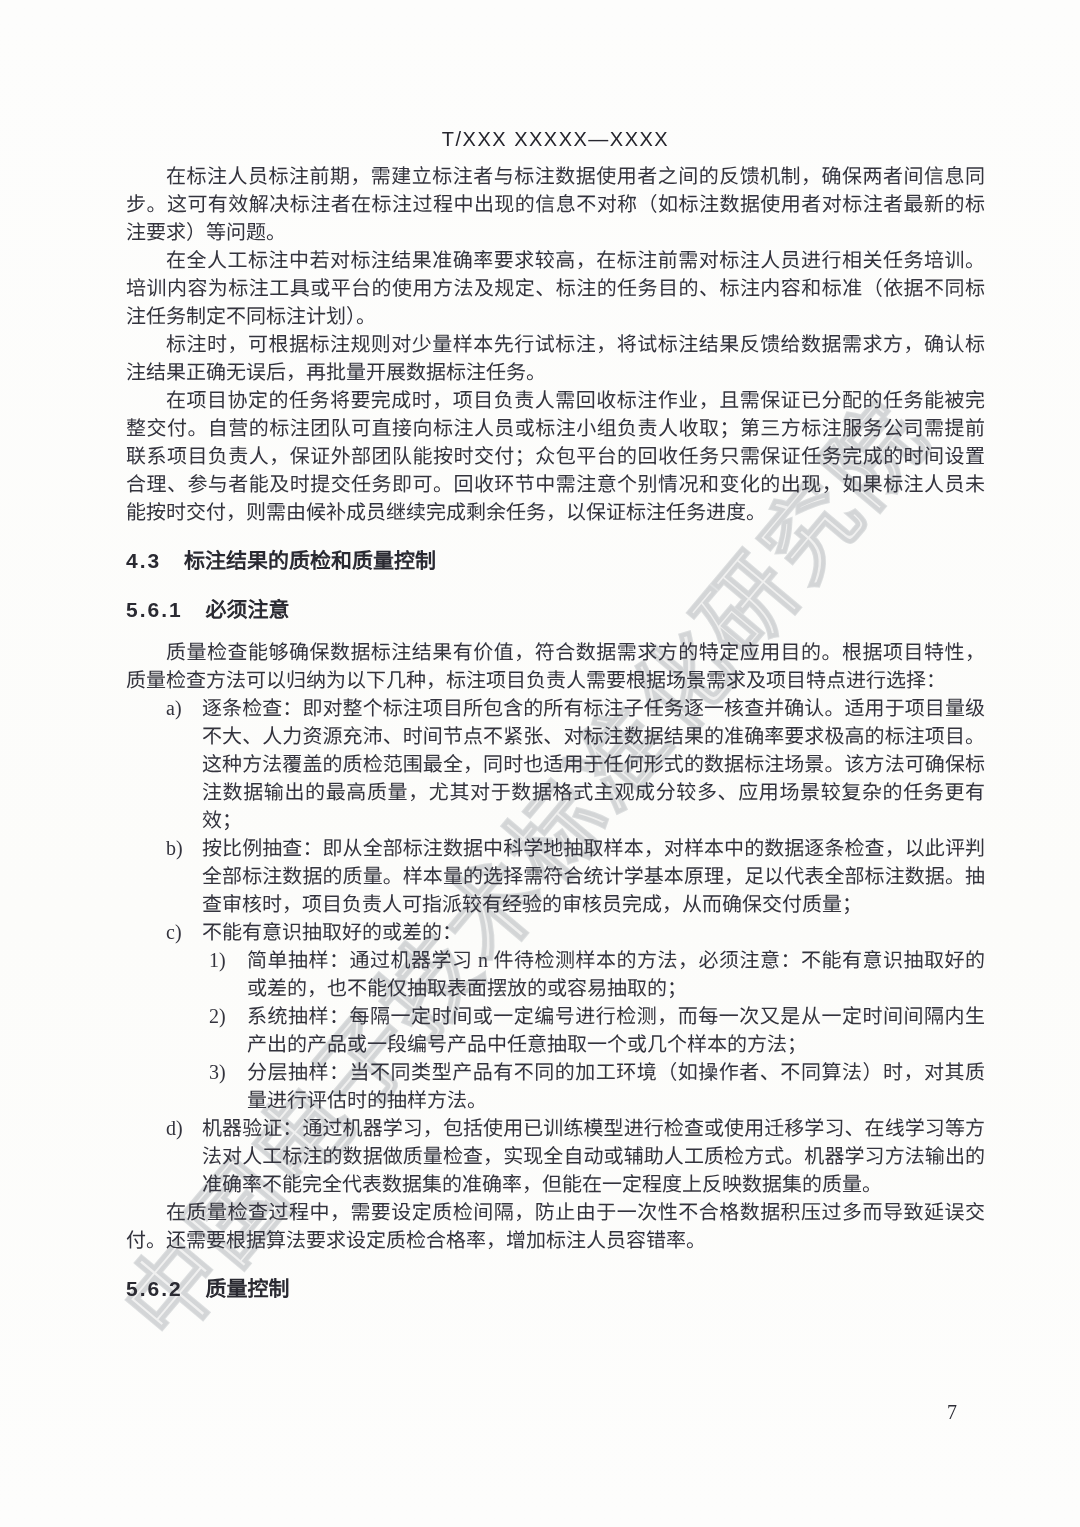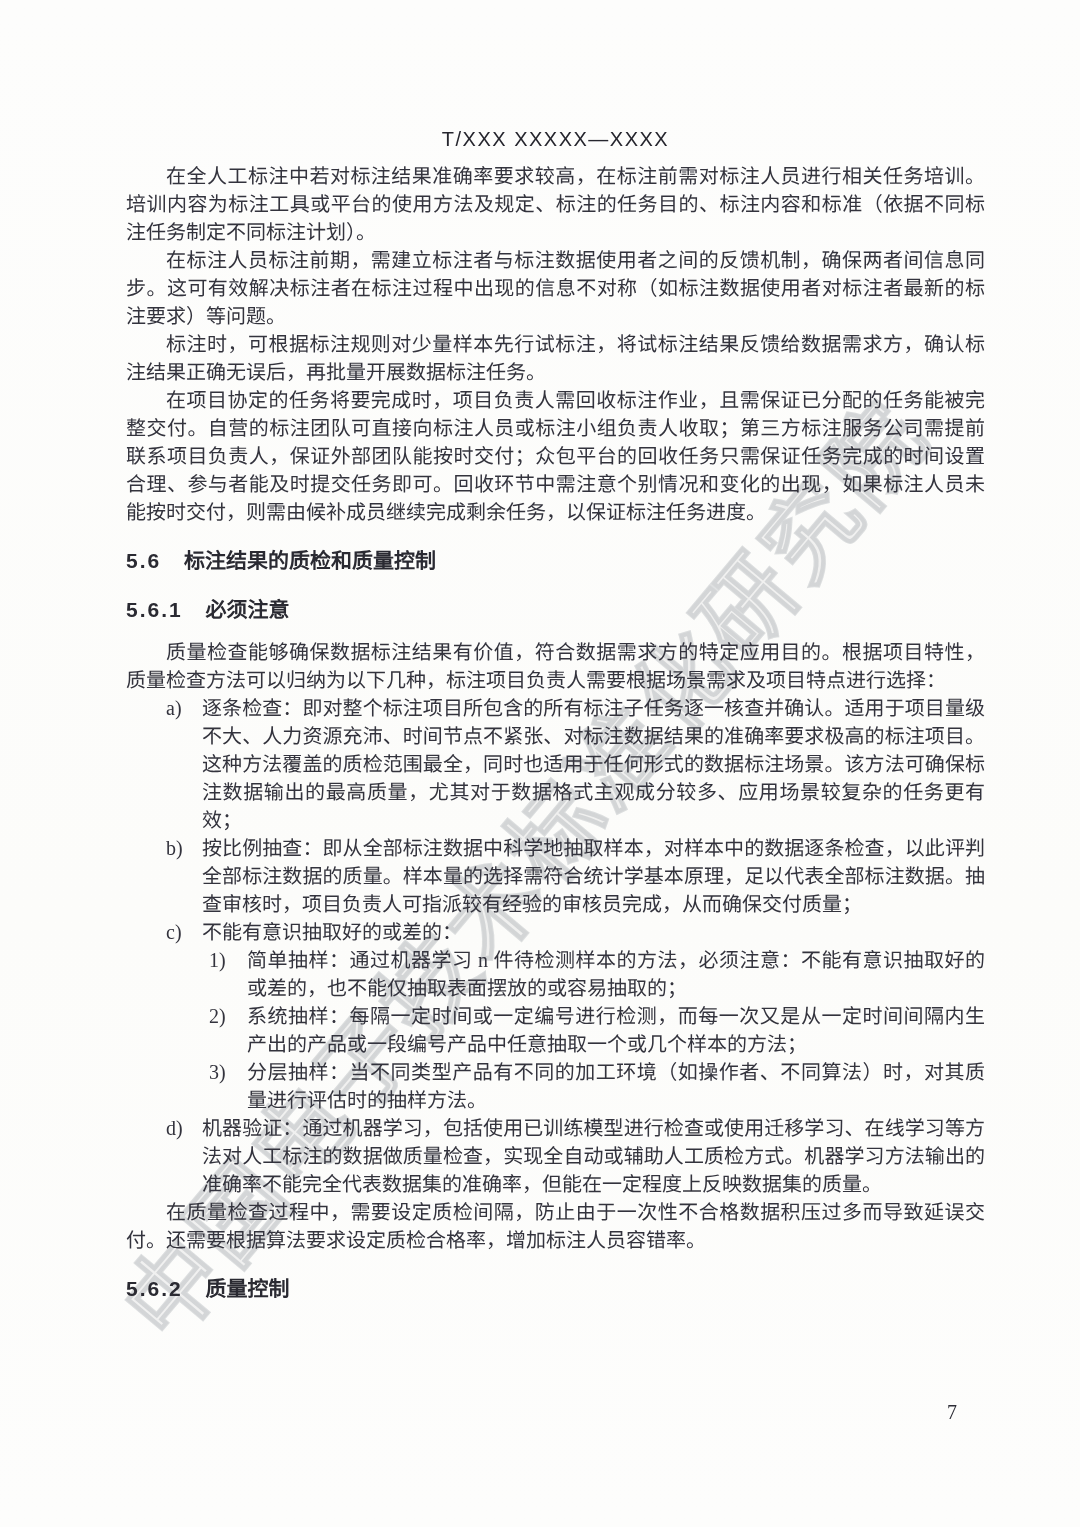--- a/index.html
+++ b/index.html
@@ -88,28 +88,28 @@
 <div class="page">
 
   <div class="watermark">中国电子技术标准化研究院</div>
 
   <header class="doc-header">
     <span>T/XXX XXXXX—XXXX</span>
   </header>
 
   <main class="doc-body">
 
+    <p class="para">在标注人员标注前期，需建立标注者与标注数据使用者之间的反馈机制，确保两者间信息同步。这可有效解决标注者在标注过程中出现的信息不对称（如标注数据使用者对标注者最新的标注要求）等问题。</p>
     <p class="para">在全人工标注中若对标注结果准确率要求较高，在标注前需对标注人员进行相关任务培训。培训内容为标注工具或平台的使用方法及规定、标注的任务目的、标注内容和标准（依据不同标注任务制定不同标注计划）。</p>
-    <p class="para">在标注人员标注前期，需建立标注者与标注数据使用者之间的反馈机制，确保两者间信息同步。这可有效解决标注者在标注过程中出现的信息不对称（如标注数据使用者对标注者最新的标注要求）等问题。</p>
     <p class="para">标注时，可根据标注规则对少量样本先行试标注，将试标注结果反馈给数据需求方，确认标注结果正确无误后，再批量开展数据标注任务。</p>
 
     <p class="para">在项目协定的任务将要完成时，项目负责人需回收标注作业，且需保证已分配的任务能被完整交付。自营的标注团队可直接向标注人员或标注小组负责人收取；第三方标注服务公司需提前联系项目负责人，保证外部团队能按时交付；众包平台的回收任务只需保证任务完成的时间设置合理、参与者能及时提交任务即可。回收环节中需注意个别情况和变化的出现，如果标注人员未能按时交付，则需由候补成员继续完成剩余任务，以保证标注任务进度。</p>
 
     <h2 class="heading">
-      <span class="hnum">5.6</span>
+      <span class="hnum">4.3</span>
       <span class="htitle">标注结果的质检和质量控制</span>
     </h2>
 
     <h3 class="heading">
       <span class="hnum">5.6.1</span>
       <span class="htitle">必须注意</span>
     </h3>
     <p class="para">质量检查能够确保数据标注结果有价值，符合数据需求方的特定应用目的。根据项目特性，质量检查方法可以归纳为以下几种，标注项目负责人需要根据场景需求及项目特点进行选择：</p>
 
     <div class="list">

